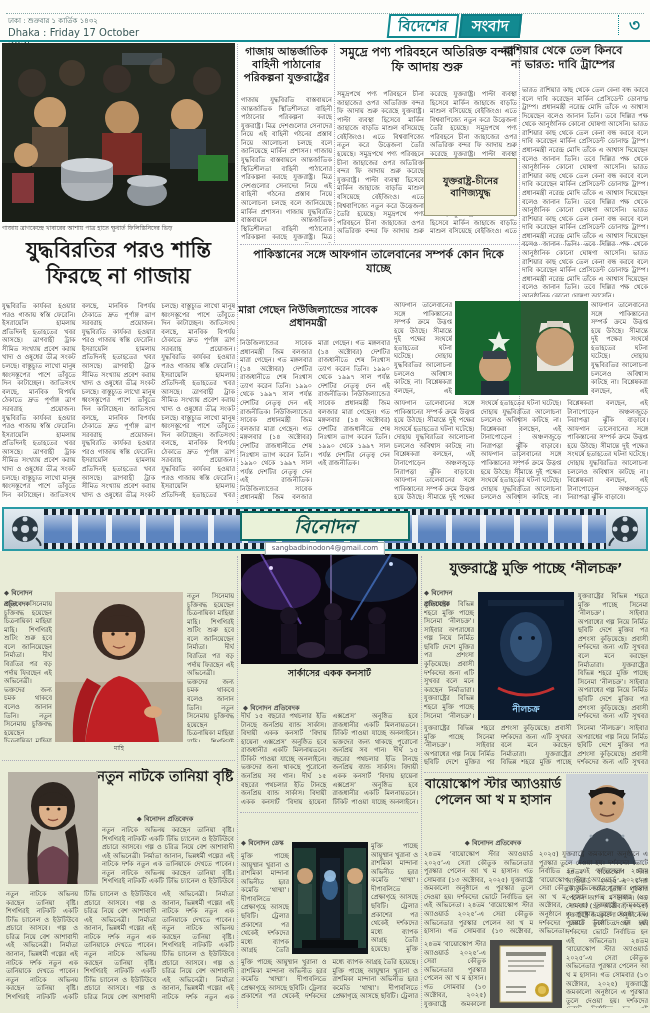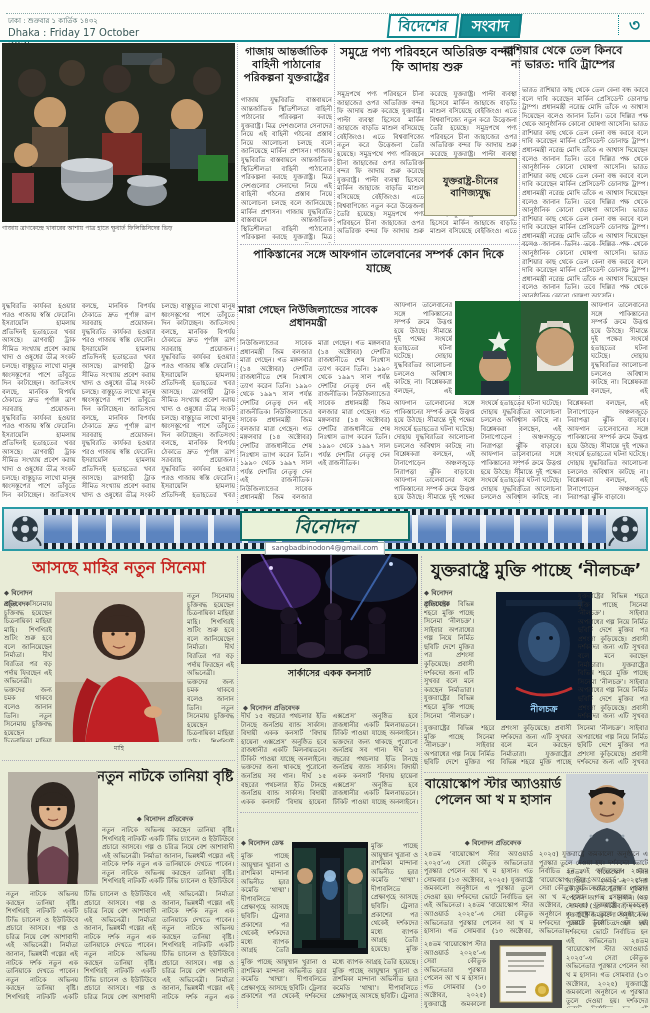--- a/index.html
+++ b/index.html
@@ -87,20 +87,21 @@
       <ellipse cx="145" cy="150" rx="20" ry="13" fill="#8f969c"></ellipse>
         <ellipse cx="145" cy="138" rx="20" ry="6" fill="#c2c8cd"></ellipse>
       <rect x="196" y="112" width="30" height="26" fill="#2e7d32"></rect>
       <rect x="10" y="130" width="22" height="30" fill="#84373a"></rect>
       <circle cx="24" cy="112" r="12" fill="#c49a6c"></circle>
       <rect x="120" y="10" width="40" height="12" fill="#55606a" opacity=".6"></rect>
     </svg>
   </div>
   <div class="abs caption" style="left:2px;top:224px;width:233px;height:10px">গাজায় ত্রাণকেন্দ্রে খাবারের আশায় পাত্র হাতে ক্ষুধার্ত ফিলিস্তিনিদের ভিড়</div>
 
+  <div class="abs hl" style="left:2px;top:237px;width:233px;height:62px;font-size:21px">যুদ্ধবিরতির পরও শান্তি ফিরছে না গাজায়</div>
   <div class="abs bt cols3" style="left:2px;top:302px;width:233px;height:201px">যুদ্ধবিরতি কার্যকর হওয়ার পরও গাজায় স্বস্তি ফেরেনি। ইসরায়েলি হামলায় প্রতিদিনই হতাহতের খবর আসছে। ত্রাণবাহী ট্রাক সীমিত সংখ্যায় প্রবেশ করায় খাদ্য ও ওষুধের তীব্র সংকট চলছে। বাস্তুচ্যুত লাখো মানুষ ধ্বংসস্তূপের পাশে তাঁবুতে দিন কাটাচ্ছেন। জাতিসংঘ বলছে, মানবিক বিপর্যয় ঠেকাতে দ্রুত পূর্ণাঙ্গ ত্রাণ সরবরাহ প্রয়োজন। যুদ্ধবিরতি কার্যকর হওয়ার পরও গাজায় স্বস্তি ফেরেনি। ইসরায়েলি হামলায় প্রতিদিনই হতাহতের খবর আসছে। ত্রাণবাহী ট্রাক সীমিত সংখ্যায় প্রবেশ করায় খাদ্য ও ওষুধের তীব্র সংকট চলছে। বাস্তুচ্যুত লাখো মানুষ ধ্বংসস্তূপের পাশে তাঁবুতে দিন কাটাচ্ছেন। জাতিসংঘ বলছে, মানবিক বিপর্যয় ঠেকাতে দ্রুত পূর্ণাঙ্গ ত্রাণ সরবরাহ প্রয়োজন। যুদ্ধবিরতি কার্যকর হওয়ার পরও গাজায় স্বস্তি ফেরেনি। ইসরায়েলি হামলায় প্রতিদিনই হতাহতের খবর আসছে। ত্রাণবাহী ট্রাক সীমিত সংখ্যায় প্রবেশ করায় খাদ্য ও ওষুধের তীব্র সংকট চলছে। বাস্তুচ্যুত লাখো মানুষ ধ্বংসস্তূপের পাশে তাঁবুতে দিন কাটাচ্ছেন। জাতিসংঘ বলছে, মানবিক বিপর্যয় ঠেকাতে দ্রুত পূর্ণাঙ্গ ত্রাণ সরবরাহ প্রয়োজন। যুদ্ধবিরতি কার্যকর হওয়ার পরও গাজায় স্বস্তি ফেরেনি। ইসরায়েলি হামলায় প্রতিদিনই হতাহতের খবর আসছে। ত্রাণবাহী ট্রাক সীমিত সংখ্যায় প্রবেশ করায় খাদ্য ও ওষুধের তীব্র সংকট চলছে। বাস্তুচ্যুত লাখো মানুষ ধ্বংসস্তূপের পাশে তাঁবুতে দিন কাটাচ্ছেন। জাতিসংঘ বলছে, মানবিক বিপর্যয় ঠেকাতে দ্রুত পূর্ণাঙ্গ ত্রাণ সরবরাহ প্রয়োজন। যুদ্ধবিরতি কার্যকর হওয়ার পরও গাজায় স্বস্তি ফেরেনি। ইসরায়েলি হামলায় প্রতিদিনই হতাহতের খবর আসছে। ত্রাণবাহী ট্রাক সীমিত সংখ্যায় প্রবেশ করায় খাদ্য ও ওষুধের তীব্র সংকট চলছে। বাস্তুচ্যুত লাখো মানুষ ধ্বংসস্তূপের পাশে তাঁবুতে দিন কাটাচ্ছেন। জাতিসংঘ বলছে, মানবিক বিপর্যয় ঠেকাতে দ্রুত পূর্ণাঙ্গ ত্রাণ সরবরাহ প্রয়োজন। যুদ্ধবিরতি কার্যকর হওয়ার পরও গাজায় স্বস্তি ফেরেনি। ইসরায়েলি হামলায় প্রতিদিনই হতাহতের খবর আসছে। ত্রাণবাহী ট্রাক সীমিত সংখ্যায় প্রবেশ করায় খাদ্য ও ওষুধের তীব্র সংকট চলছে। বাস্তুচ্যুত লাখো মানুষ ধ্বংসস্তূপের পাশে তাঁবুতে দিন কাটাচ্ছেন। জাতিসংঘ বলছে, মানবিক বিপর্যয় ঠেকাতে দ্রুত পূর্ণাঙ্গ ত্রাণ সরবরাহ প্রয়োজন। যুদ্ধবিরতি কার্যকর হওয়ার পরও গাজায় স্বস্তি ফেরেনি। ইসরায়েলি হামলায় প্রতিদিনই হতাহতের খবর আসছে। ত্রাণবাহী ট্রাক সীমিত সংখ্যায় প্রবেশ করায় খাদ্য ও ওষুধের তীব্র সংকট চলছে। বাস্তুচ্যুত লাখো মানুষ ধ্বংসস্তূপের পাশে তাঁবুতে দিন কাটাচ্ছেন। জাতিসংঘ বলছে, মানবিক বিপর্যয় ঠেকাতে দ্রুত পূর্ণাঙ্গ ত্রাণ সরবরাহ প্রয়োজন।</div>
 
   <div class="abs hl" style="left:241px;top:45px;width:91px;height:48px;font-size:10.5px">গাজায় আন্তর্জাতিক বাহিনী পাঠানোর পরিকল্পনা যুক্তরাষ্ট্রের</div>
   <div class="abs bt" style="left:241px;top:96px;width:91px;height:147px">গাজায় যুদ্ধবিরতি বাস্তবায়নে আন্তর্জাতিক স্থিতিশীলতা বাহিনী পাঠানোর পরিকল্পনা করছে যুক্তরাষ্ট্র। মিত্র দেশগুলোর সেনাদের নিয়ে এই বাহিনী গঠনের প্রস্তাব নিয়ে আলোচনা চলছে বলে জানিয়েছে মার্কিন প্রশাসন। গাজায় যুদ্ধবিরতি বাস্তবায়নে আন্তর্জাতিক স্থিতিশীলতা বাহিনী পাঠানোর পরিকল্পনা করছে যুক্তরাষ্ট্র। মিত্র দেশগুলোর সেনাদের নিয়ে এই বাহিনী গঠনের প্রস্তাব নিয়ে আলোচনা চলছে বলে জানিয়েছে মার্কিন প্রশাসন। গাজায় যুদ্ধবিরতি বাস্তবায়নে আন্তর্জাতিক স্থিতিশীলতা বাহিনী পাঠানোর পরিকল্পনা করছে যুক্তরাষ্ট্র। মিত্র দেশগুলোর সেনাদের নিয়ে এই বাহিনী গঠনের প্রস্তাব নিয়ে আলোচনা চলছে বলে জানিয়েছে মার্কিন প্রশাসন। গাজায় যুদ্ধবিরতি বাস্তবায়নে আন্তর্জাতিক স্থিতিশীলতা বাহিনী পাঠানোর পরিকল্পনা করছে যুক্তরাষ্ট্র। মিত্র দেশগুলোর সেনাদের নিয়ে এই বাহিনী গঠনের প্রস্তাব নিয়ে আলোচনা চলছে বলে জানিয়েছে মার্কিন প্রশাসন।</div>
 
   <div class="abs hl" style="left:337px;top:45px;width:180px;height:42px;font-size:12px">সমুদ্রে পণ্য পরিবহনে অতিরিক্ত বন্দর ফি আদায় শুরু</div>
   <div class="abs bt cols2" style="left:337px;top:90px;width:180px;height:153px">সমুদ্রপথে পণ্য পরিবহনে চীনা জাহাজের ওপর অতিরিক্ত বন্দর ফি আদায় শুরু করেছে যুক্তরাষ্ট্র। পাল্টা ব্যবস্থা হিসেবে মার্কিন জাহাজে বাড়তি মাশুল বসিয়েছে বেইজিংও। এতে বিশ্ববাণিজ্যে নতুন করে উত্তেজনা তৈরি হয়েছে। সমুদ্রপথে পণ্য পরিবহনে চীনা জাহাজের ওপর অতিরিক্ত বন্দর ফি আদায় শুরু করেছে যুক্তরাষ্ট্র। পাল্টা ব্যবস্থা হিসেবে মার্কিন জাহাজে বাড়তি মাশুল বসিয়েছে বেইজিংও। এতে বিশ্ববাণিজ্যে নতুন করে উত্তেজনা তৈরি হয়েছে। সমুদ্রপথে পণ্য পরিবহনে চীনা জাহাজের ওপর অতিরিক্ত বন্দর ফি আদায় শুরু করেছে যুক্তরাষ্ট্র। পাল্টা ব্যবস্থা হিসেবে মার্কিন জাহাজে বাড়তি মাশুল বসিয়েছে বেইজিংও। এতে বিশ্ববাণিজ্যে নতুন করে উত্তেজনা তৈরি হয়েছে। সমুদ্রপথে পণ্য পরিবহনে চীনা জাহাজের ওপর অতিরিক্ত বন্দর ফি আদায় শুরু করেছে যুক্তরাষ্ট্র। পাল্টা ব্যবস্থা হিসেবে মার্কিন জাহাজে বাড়তি মাশুল বসিয়েছে বেইজিংও। এতে বিশ্ববাণিজ্যে নতুন করে উত্তেজনা তৈরি হয়েছে। সমুদ্রপথে পণ্য পরিবহনে চীনা জাহাজের ওপর অতিরিক্ত বন্দর ফি আদায় শুরু করেছে যুক্তরাষ্ট্র। পাল্টা ব্যবস্থা হিসেবে মার্কিন জাহাজে বাড়তি মাশুল বসিয়েছে বেইজিংও। এতে বিশ্ববাণিজ্যে নতুন করে উত্তেজনা তৈরি হয়েছে। সমুদ্রপথে পণ্য পরিবহনে চীনা জাহাজের ওপর অতিরিক্ত বন্দর ফি আদায় শুরু করেছে যুক্তরাষ্ট্র। পাল্টা ব্যবস্থা হিসেবে মার্কিন জাহাজে বাড়তি মাশুল বসিয়েছে বেইজিংও। এতে বিশ্ববাণিজ্যে নতুন করে উত্তেজনা তৈরি হয়েছে।</div>
   <div class="tradebox">
     <div class="t">যুক্তরাষ্ট্র-চীনের বাণিজ্যযুদ্ধ</div>
   </div>
@@ -161,21 +162,20 @@
         <circle cx="27" cy="17" r="2.5" fill="#cfd9e2"></circle>
       <path d="M6 26 q-6 6 -4 8" stroke="#2b3a44" stroke-width="2" fill="none"></path>
     </svg>
   </div>
 
   <div class="binodon-bg"></div>
 
   <div class="vsep" style="left:237px;top:556px;height:452px"></div>
   <div class="vsep" style="left:421px;top:556px;height:452px"></div>
 
-  <div class="abs hl red" style="left:3px;top:558px;width:232px;height:26px;font-size:16px">আসছে মাহির নতুন সিনেমা</div>
   <div class="abs byline" style="left:4px;top:588px;width:50px">◆ বিনোদন প্রতিবেদক</div>
   <div class="abs" style="left:55px;top:592px;width:128px;height:150px">
     <svg width="100%" height="100%" viewBox="0 0 128 150" preserveAspectRatio="none">
       <rect width="128" height="150" fill="#cec3b1"></rect>
       <rect y="90" width="128" height="60" fill="#b8ab96"></rect>
       <ellipse cx="64" cy="40" rx="26" ry="28" fill="#3a2a22"></ellipse>
       <ellipse cx="64" cy="44" rx="17" ry="20" fill="#d9a87e"></ellipse>
       <path d="M47 30 q17 -14 34 0 l0 10 -34 0 z" fill="#3a2a22"></path>
       <path d="M30 150 q8 -60 34 -66 q34 6 40 66 z" fill="#c01f24"></path>
       <path d="M30 150 q4 -40 16 -56 l-14 -8 q-16 24 -14 64 z" fill="#a81a1f"></path>
@@ -249,23 +249,23 @@
       <rect x="28" y="16" width="20" height="80" fill="#16202c"></rect>
       <ellipse cx="38" cy="46" rx="8" ry="12" fill="#3e6e9e" opacity=".8"></ellipse>
       <circle cx="38" cy="34" r="6" fill="#9cc4e8" opacity=".9"></circle>
       <rect x="10" y="98" width="56" height="8" fill="#0a0d10"></rect>
     </svg>
   </div>
   <div class="abs bt" style="left:241px;top:852px;width:48px;height:102px">মুক্তি পাচ্ছে আয়ুষ্মান খুরানা ও রাশমিকা মান্দানা অভিনীত হরর কমেডি ‘থাম্মা’। দীপাবলিতে প্রেক্ষাগৃহে আসছে ছবিটি। ট্রেলার প্রকাশের পর থেকেই দর্শকদের মধ্যে ব্যাপক আগ্রহ তৈরি হয়েছে। মুক্তি পাচ্ছে আয়ুষ্মান খুরানা ও রাশমিকা মান্দানা অভিনীত হরর কমেডি ‘থাম্মা’। দীপাবলিতে প্রেক্ষাগৃহে আসছে ছবিটি। ট্রেলার প্রকাশের পর থেকেই দর্শকদের মধ্যে ব্যাপক আগ্রহ তৈরি হয়েছে।</div>
   <div class="abs bt" style="left:371px;top:842px;width:47px;height:112px">মুক্তি পাচ্ছে আয়ুষ্মান খুরানা ও রাশমিকা মান্দানা অভিনীত হরর কমেডি ‘থাম্মা’। দীপাবলিতে প্রেক্ষাগৃহে আসছে ছবিটি। ট্রেলার প্রকাশের পর থেকেই দর্শকদের মধ্যে ব্যাপক আগ্রহ তৈরি হয়েছে। মুক্তি পাচ্ছে আয়ুষ্মান খুরানা ও রাশমিকা মান্দানা অভিনীত হরর কমেডি ‘থাম্মা’। দীপাবলিতে প্রেক্ষাগৃহে আসছে ছবিটি। ট্রেলার প্রকাশের পর থেকেই দর্শকদের মধ্যে ব্যাপক আগ্রহ তৈরি হয়েছে।</div>
   <div class="abs bt cols2" style="left:241px;top:958px;width:177px;height:50px">মুক্তি পাচ্ছে আয়ুষ্মান খুরানা ও রাশমিকা মান্দানা অভিনীত হরর কমেডি ‘থাম্মা’। দীপাবলিতে প্রেক্ষাগৃহে আসছে ছবিটি। ট্রেলার প্রকাশের পর থেকেই দর্শকদের মধ্যে ব্যাপক আগ্রহ তৈরি হয়েছে। মুক্তি পাচ্ছে আয়ুষ্মান খুরানা ও রাশমিকা মান্দানা অভিনীত হরর কমেডি ‘থাম্মা’। দীপাবলিতে প্রেক্ষাগৃহে আসছে ছবিটি। ট্রেলার প্রকাশের পর থেকেই দর্শকদের মধ্যে ব্যাপক আগ্রহ তৈরি হয়েছে।</div>
 
-  <div class="abs hl" style="left:424px;top:560px;width:224px;height:24px;font-size:17px">যুক্তরাষ্ট্রে মুক্তি পাচ্ছে ‘নীলচক্র’</div>
+  <div class="abs hl" style="left:424px;top:560px;width:224px;height:24px;font-size:14px">যুক্তরাষ্ট্রে মুক্তি পাচ্ছে ‘নীলচক্র’</div>
   <div class="abs byline" style="left:424px;top:588px;width:52px">◆ বিনোদন প্রতিবেদক</div>
-  <div class="abs" style="left:496px;top:592px;width:96px;height:128px">
+  <div class="abs" style="left:478px;top:592px;width:96px;height:128px">
     <svg width="100%" height="100%" viewBox="0 0 96 128" preserveAspectRatio="none">
       <rect width="96" height="128" fill="#0c1a2e"></rect>
       <ellipse cx="48" cy="52" rx="26" ry="32" fill="#1d3350"></ellipse>
       <ellipse cx="48" cy="50" rx="16" ry="20" fill="#3a5a80" opacity=".8"></ellipse>
       <circle cx="42" cy="46" r="2" fill="#0a1422"></circle>
         <circle cx="55" cy="46" r="2" fill="#0a1422"></circle>
       <rect x="10" y="8" width="76" height="6" fill="#16263c"></rect>
       <path d="M20 96 q28 14 56 0" stroke="#c03030" stroke-width="3" fill="none"></path>
     </svg>
     <div class="poster-title">নীলচক্র</div>

